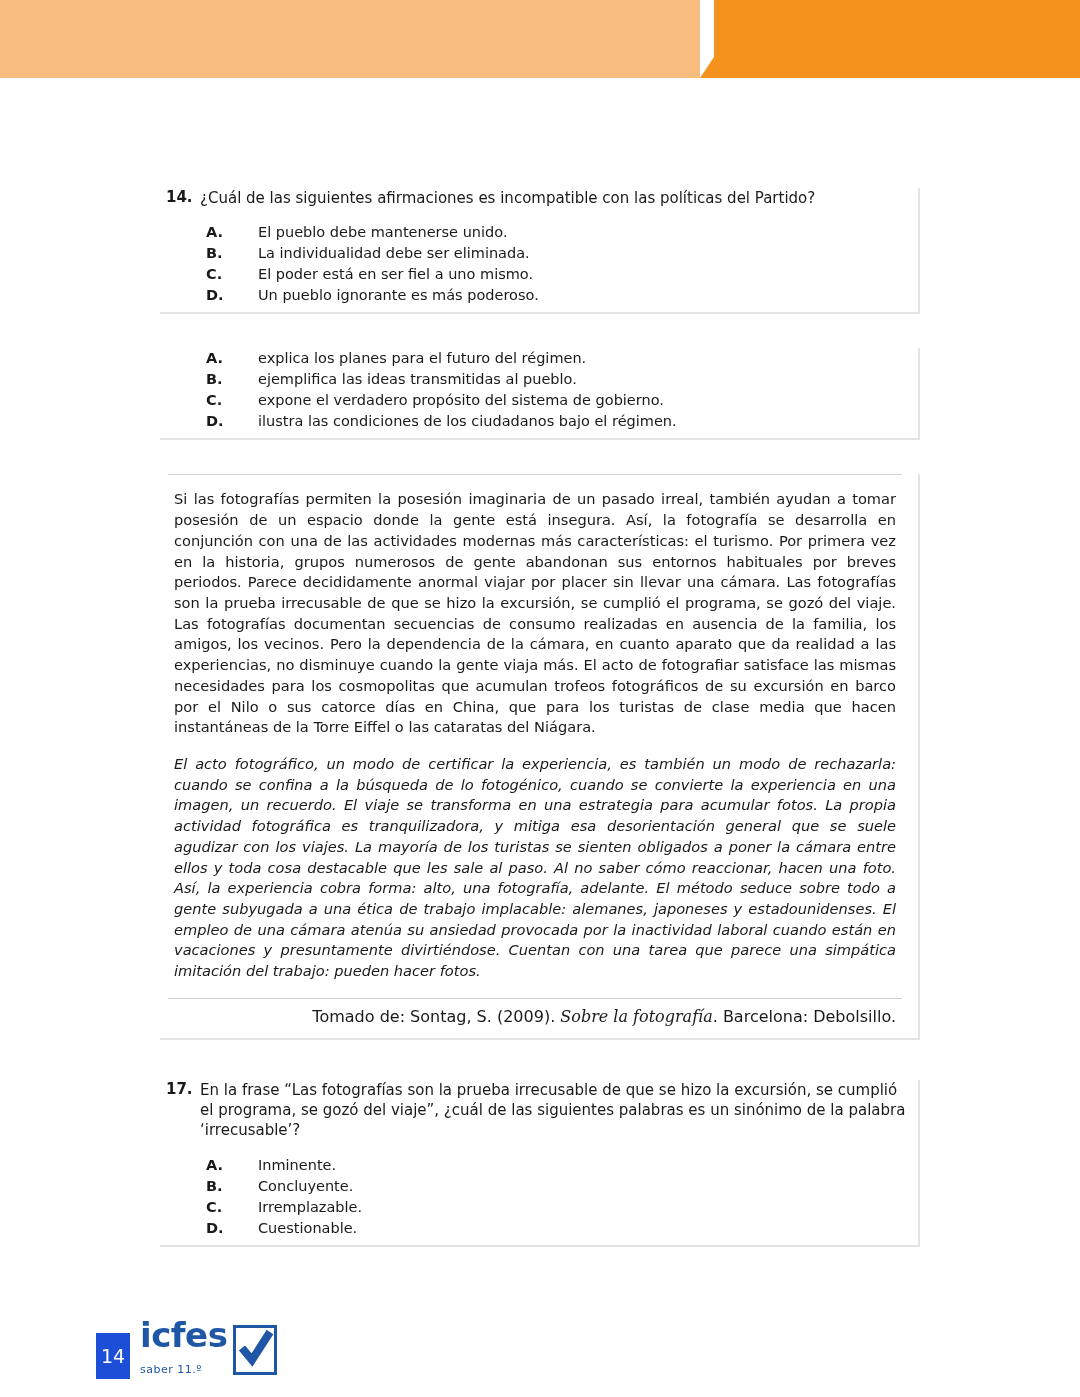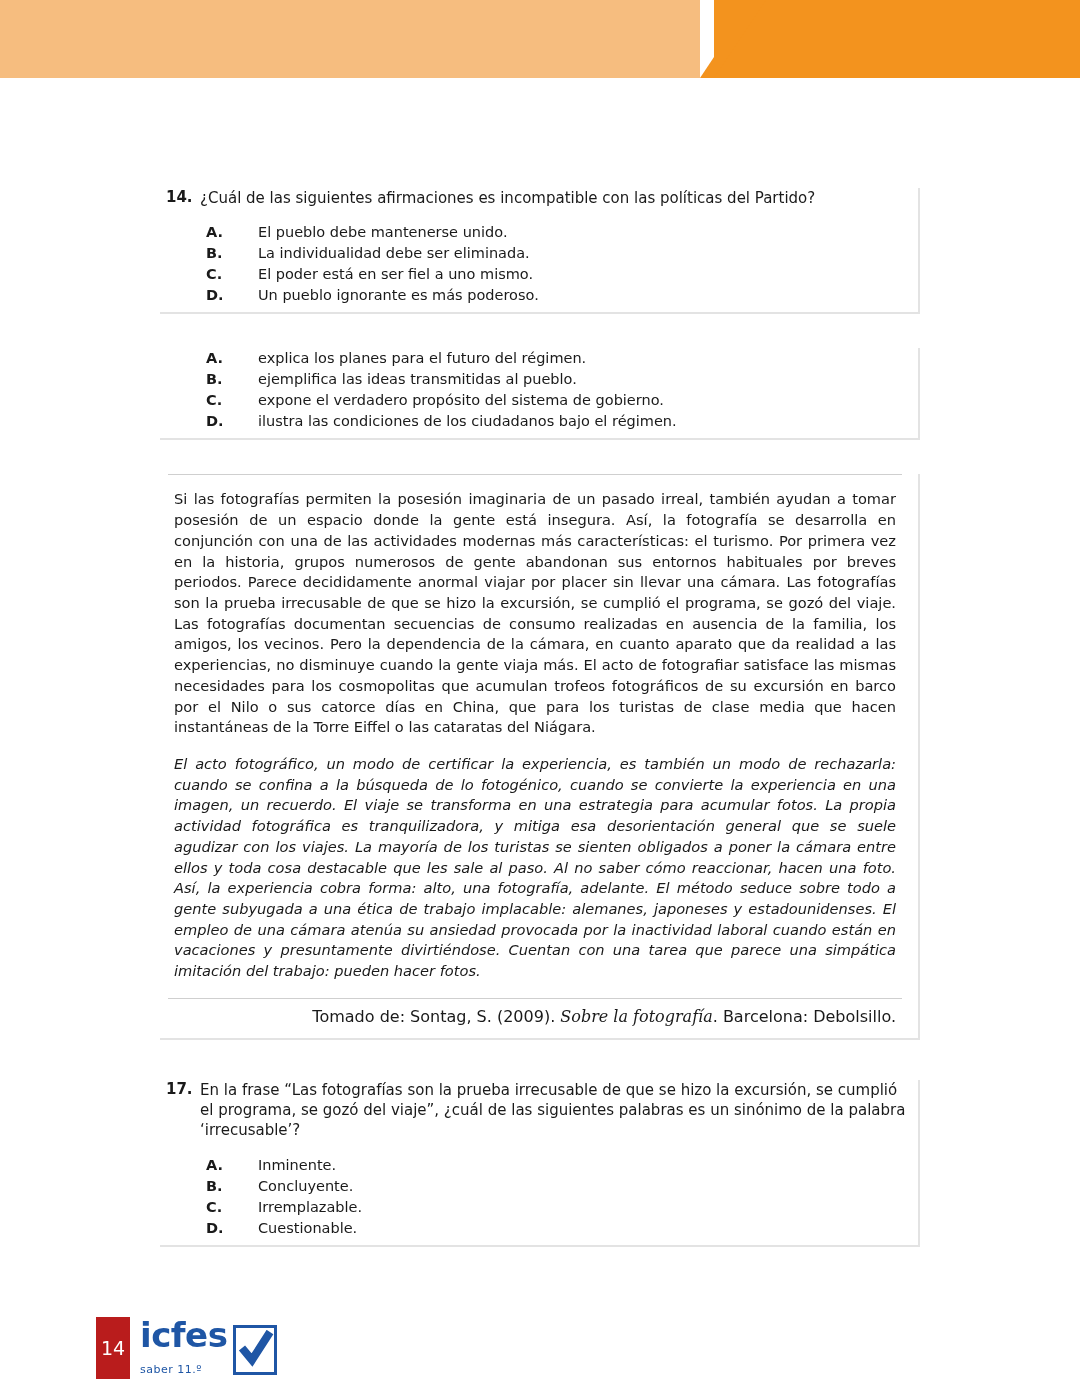--- a/index.html
+++ b/index.html
@@ -171,22 +171,22 @@
     left: 0;
     bottom: 0;
     width: 1080px;
     height: 120px;
   }
   .page-tab {
     position: absolute;
     left: 96px;
     bottom: 18px;
     width: 34px;
-    height: 62px;
-    background: #b91c1c;
+    height: 46px;
+    background: #1d4ed8;
     color: #ffffff;
     font-size: 19px;
     display: flex;
     align-items: center;
     justify-content: center;
   }
   .logo {
     position: absolute;
     left: 140px;
     bottom: 22px;

